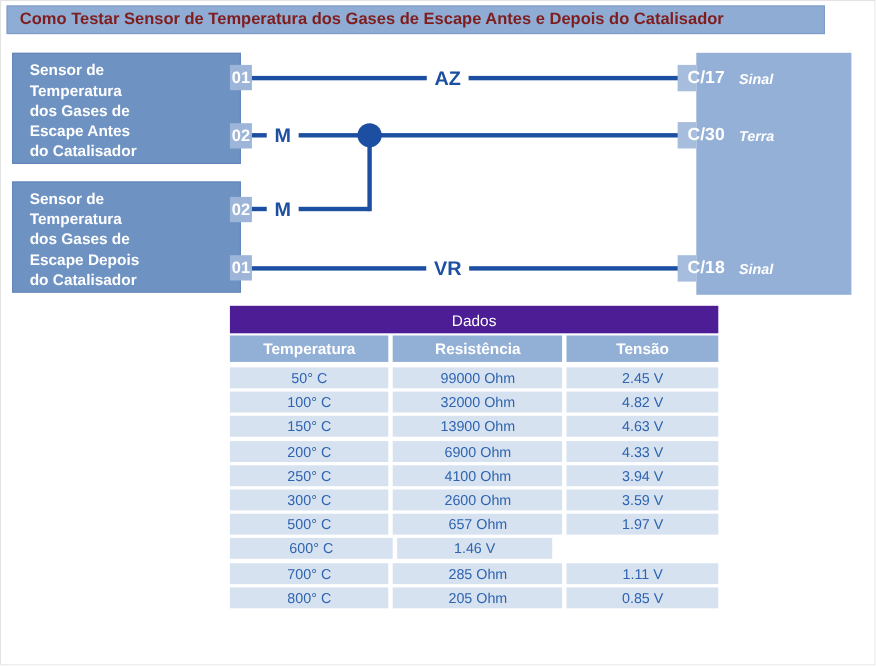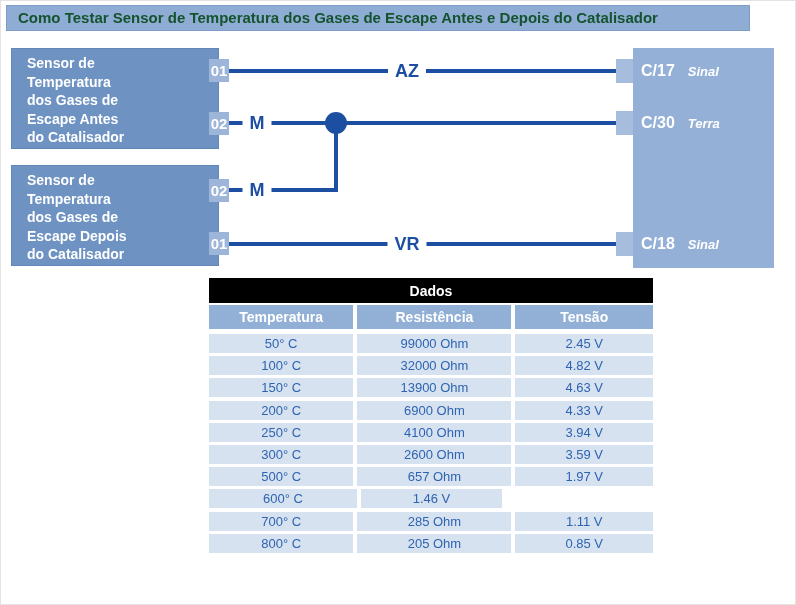--- a/index.html
+++ b/index.html
@@ -7,21 +7,21 @@
   .canvas {
     position:relative; width:796px; height:605px; background:#ffffff;
     font-family:"Liberation Sans", sans-serif; overflow:hidden;
     border:1px solid #e3e3e3;
   }
 
   
   .title-bar {
     position:absolute; left:5px; top:4px; width:744px; height:26px;
     background:#8FACD4; border:1px solid #7E9CC8;
-    color:#14532d; font-weight:bold; font-size:15px; line-height:24px;
+    color:#7f1d1d; font-weight:bold; font-size:15px; line-height:24px;
     padding-left:11px; white-space:nowrap;
   }
 
   
   .sensor-block {
     position:absolute; left:10px; width:208px; height:101px;
     background:#6E92C2; border:1px solid #6186B8;
     color:#ffffff; font-weight:bold; font-size:14px; line-height:18.6px;
     padding:5px 0 12px 15px;
   }
@@ -45,21 +45,21 @@
     background:#95B0D7;
   }
   .ecu-tab {
     position:absolute; left:615px; width:17px; height:24px; background:#A7BDDE;
   }
   .ecu-tab-1 { top:58px; }
   .ecu-tab-2 { top:110px; }
   .ecu-tab-3 { top:231px; }
   .ecu-pin-row {
     position:absolute; left:624px; height:24px;
-    display:flex; align-items:center; color:#ffffff; white-space:nowrap;margin-left:16px;
+    display:flex; align-items:center; color:#ffffff; white-space:nowrap;
   }
   .ecu-pin-row .pin-id { font-weight:bold; font-size:16px; }
   .ecu-pin-row .pin-fn { font-weight:bold; font-style:italic; font-size:13px; margin-left:13px; }
   .ecu-row-1 { top:58px; }
   .ecu-row-2 { top:110px; }
   .ecu-row-3 { top:231px; }
 
   
   .wire-h { position:absolute; height:4px; background:#1C4FA1; }
   .wire-v { position:absolute; width:4px;  background:#1C4FA1; }
@@ -78,22 +78,22 @@
     color:#1C4FA1; font-weight:bold; font-size:18px; line-height:20px;
   }
   .lbl-az { left:406px; top:70px; }
   .lbl-m1 { left:256px; top:122px; }
   .lbl-m2 { left:256px; top:189px; }
   .lbl-vr { left:406px; top:243px; }
 
   
   .data-table { position:absolute; left:208px; top:277px; width:444px; }
   .t-title {
-    height:25px; background:#000000; margin-bottom:2px;
-    color:#ffffff; font-weight:bold; font-size:14px;
+    height:25px; background:#4c1d95; margin-bottom:2px;
+    color:#ffffff; font-weight:normal; font-size:14px;
     display:flex; align-items:center; justify-content:center;
   }
   .t-headrow { display:flex; gap:4px; height:24px; margin-bottom:5px; }
   .t-headcell {
     background:#92AFD6; color:#ffffff; font-weight:bold; font-size:14px;
     display:flex; align-items:center; justify-content:center;
   }
   .t-body { display:flex; flex-direction:column; gap:3.2px; }
   .trow { display:flex; gap:4px; height:19px; }
   .tcell {

